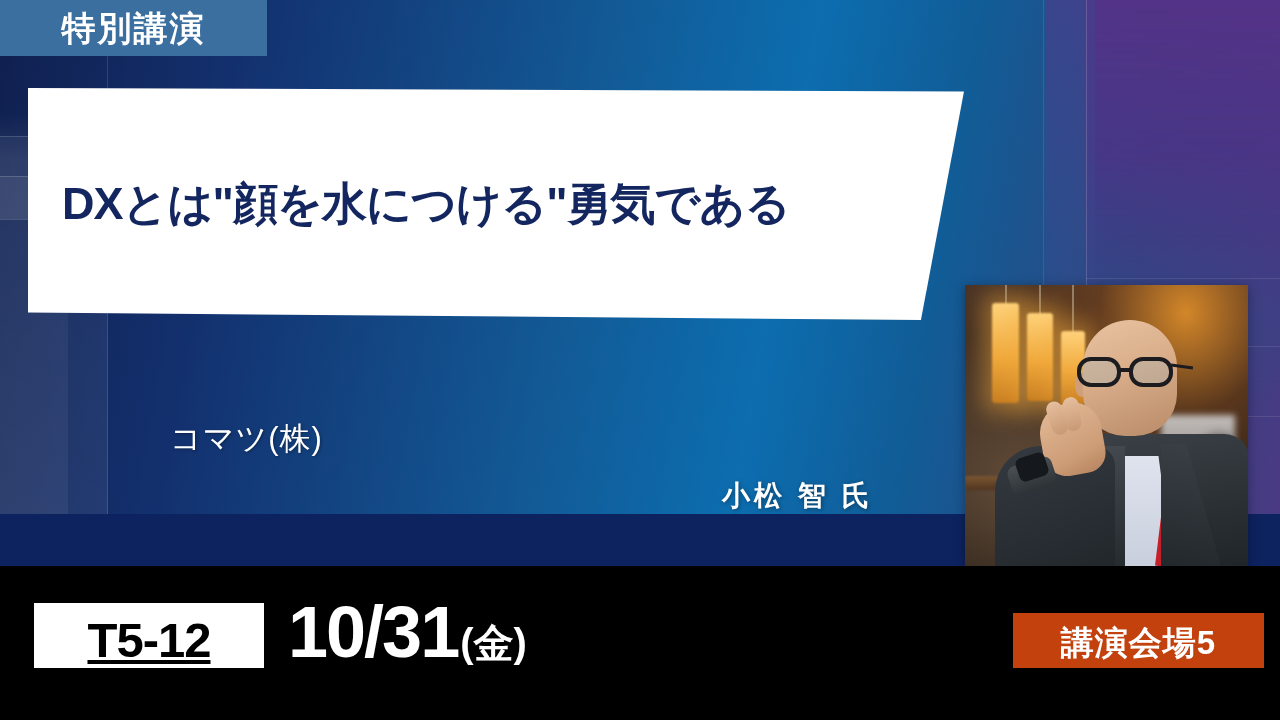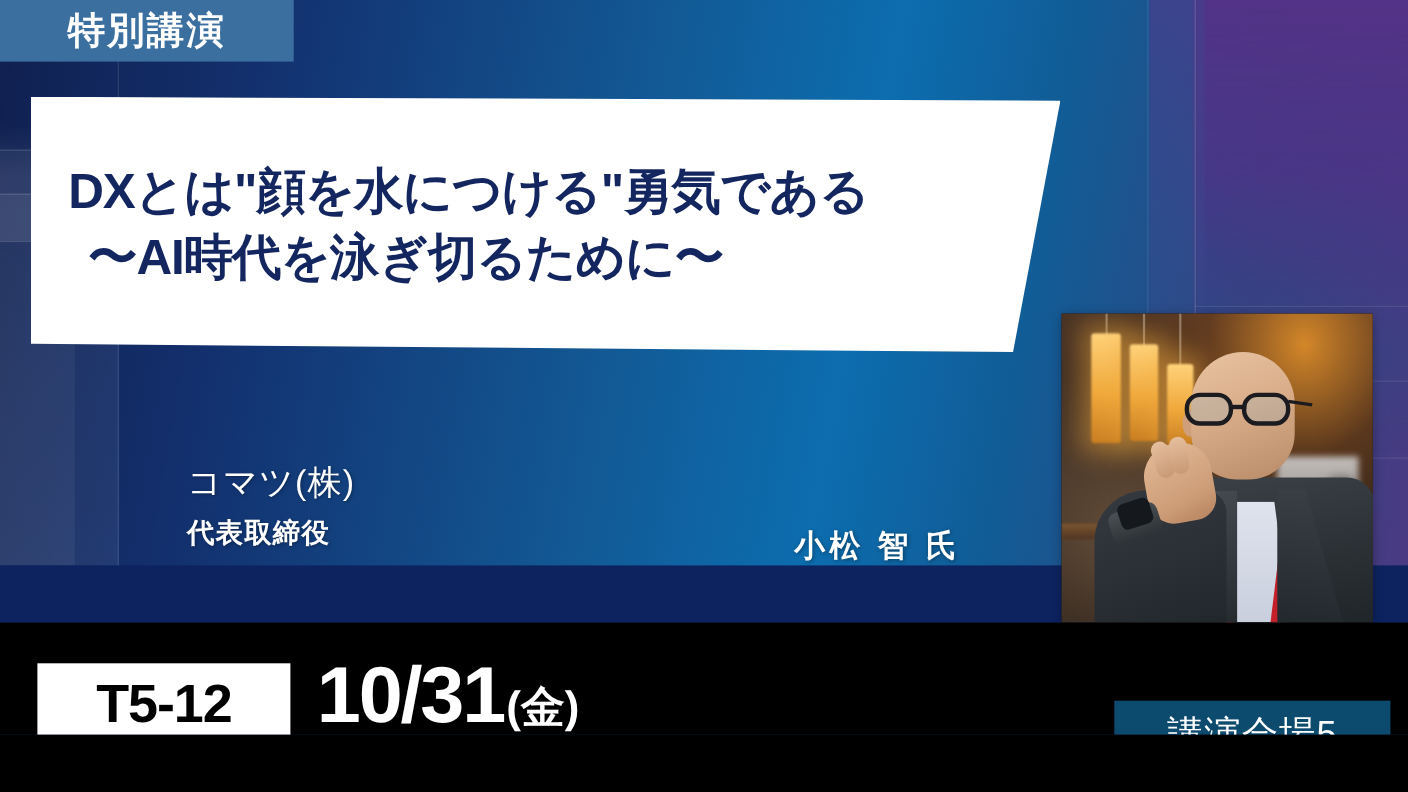--- a/index.html
+++ b/index.html
@@ -334,46 +334,46 @@
     width: 230px; height: 75px;
     background: #ffffff;
     display: flex; align-items: center; justify-content: center;
   }
   .code-text {
     color: #000000;
     font-size: 49px;
     font-weight: bold;
     letter-spacing: -1px;
     line-height: 1;
+    text-decoration: underline;
   }
   .datetime {
     position: absolute;
     left: 288px; top: 30px;
     display: flex;
     align-items: baseline;
     color: #ffffff;
     line-height: 1;
     white-space: nowrap;
     text-align: center;
   }
   .date-main { font-size: 72px; font-weight: bold; letter-spacing: -2px; }
   .date-dow  { font-size: 40px; font-weight: bold; margin-left: 2px; }
   .time-range{ font-size: 49px; font-weight: bold; margin-left: 22px; letter-spacing: -1px; }
   .venue-badge {
     position: absolute;
     left: 1013px; top: 47px;
     width: 251px; height: 59px;
-    background: #0c4a6e;
+    background: #c2410c;
     display: flex; align-items: center; justify-content: center;
     color: #ffffff;
     font-size: 33px;
-    font-weight: normal;
+    font-weight: bold;
     letter-spacing: 1px;
     line-height: 1;
-    margin-top: 24px;
   }
 </style>
 </head>
 <body>
 
 <div class="slate">
 
   <div class="bg">
     <div class="bg-purple"></div>
     <div class="bg-purple2"></div>
@@ -389,25 +389,23 @@
     <div class="hline h3"></div>
     <div class="hline h4"></div>
     <div class="hline h5"></div>
     <div class="hline h6"></div>
   </div>
 
   <div class="badge-category">特別講演</div>
 
   <div class="title-panel">
     <div class="title-line">DXとは"顔を水につける"勇気である</div>
-    <div class="title-line sub">〜AI時代を泳ぎ切るために〜</div>
   </div>
 
   <div class="company">コマツ(株)</div>
-  <div class="role">代表取締役</div>
   <div class="speaker-name">小松 智 氏</div>
 
   <div class="photo">
     <div class="ph-bg"></div>
     <div class="lamp-rod r1"></div>
     <div class="lamp-rod r2"></div>
     <div class="lamp-rod r3"></div>
     <div class="lamp l1"></div>
     <div class="lamp l2"></div>
     <div class="lamp l3"></div>

